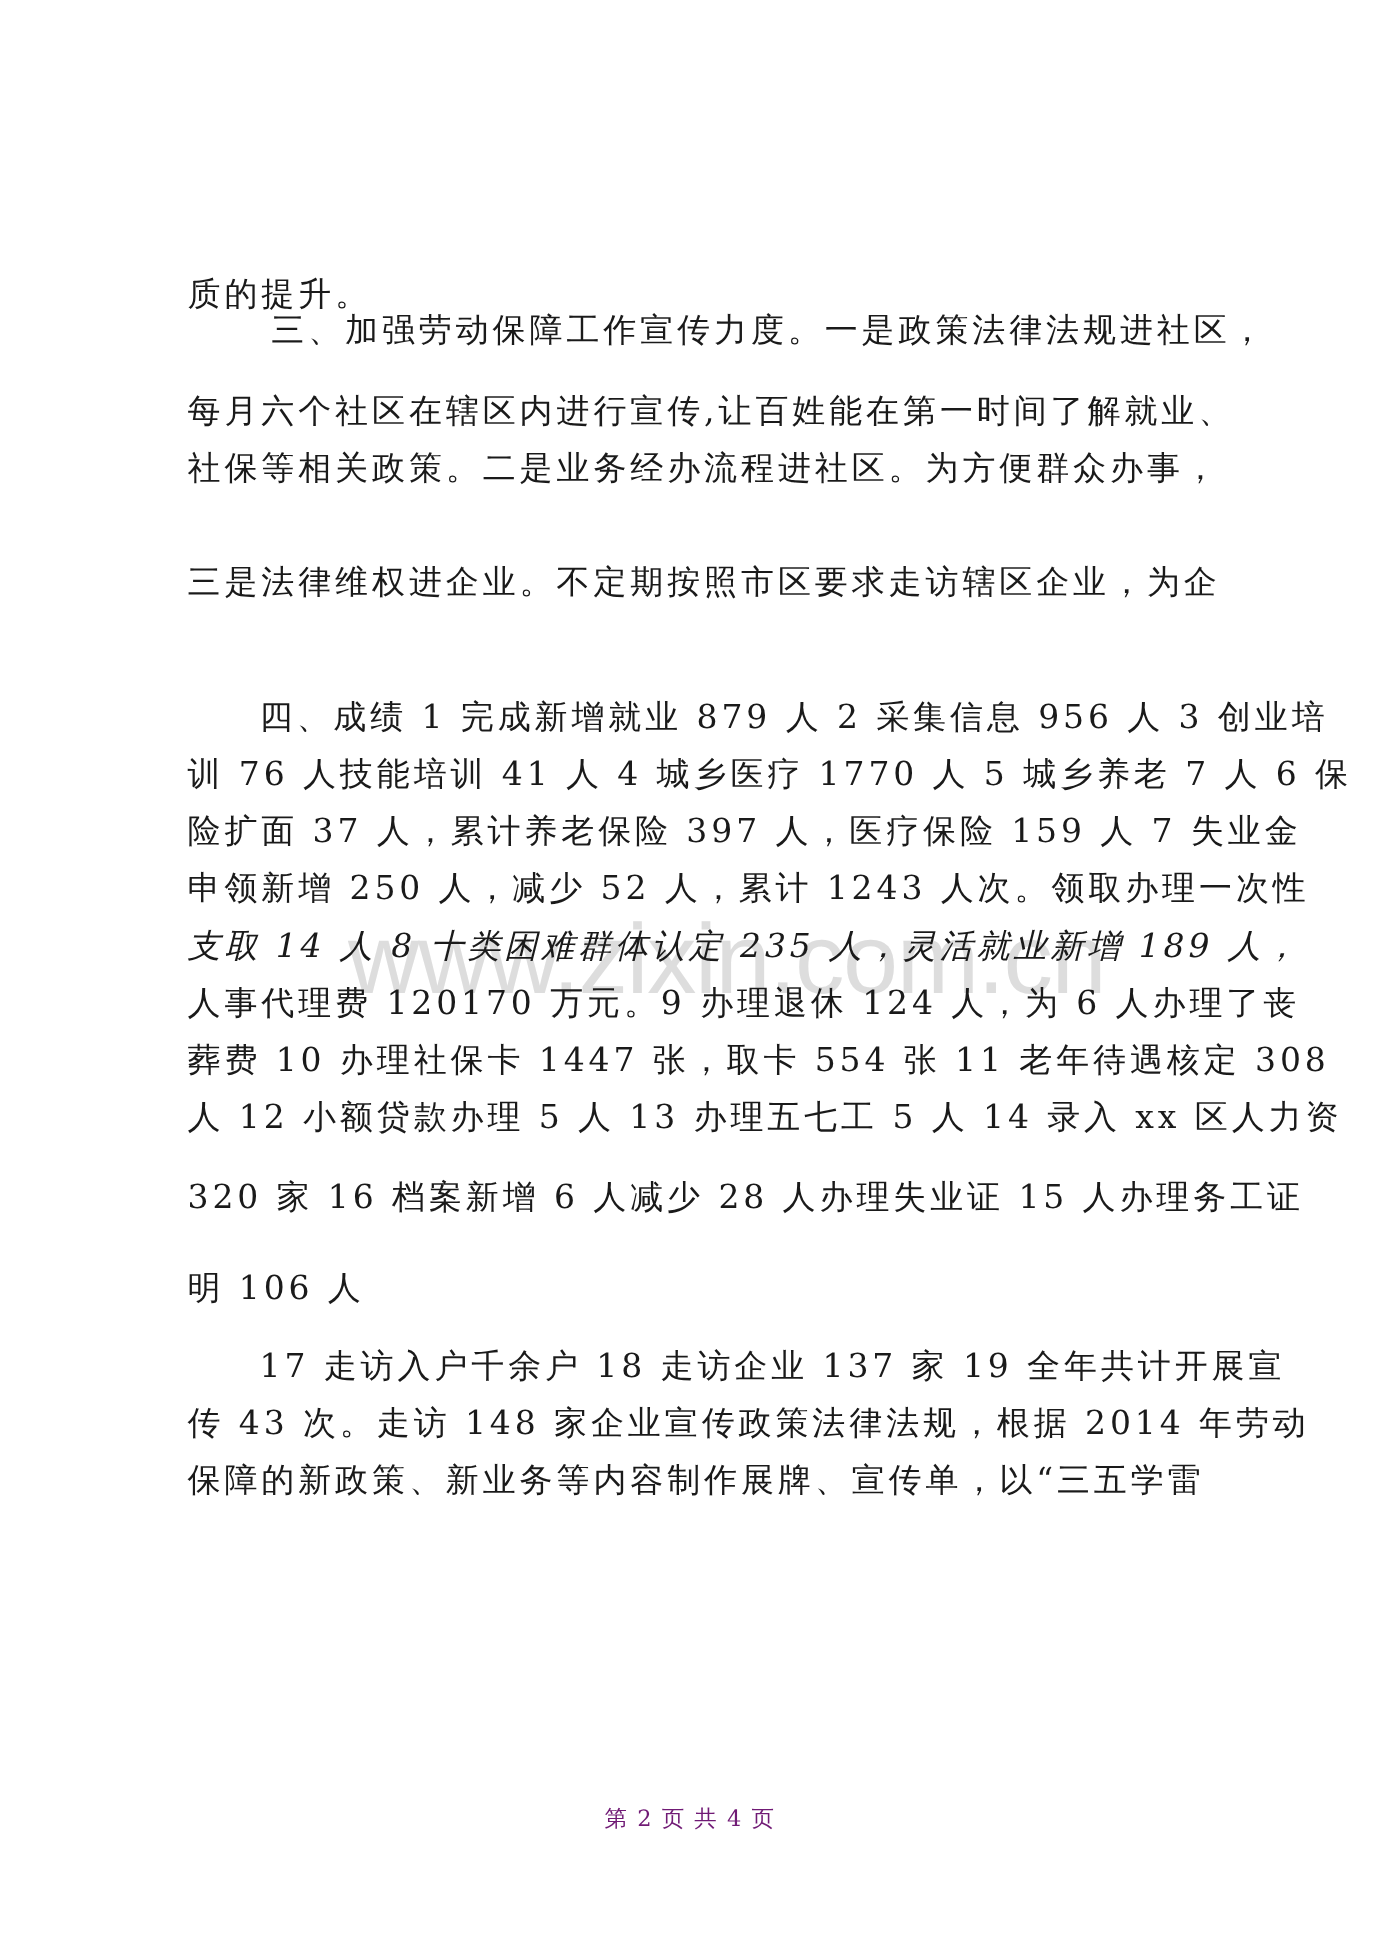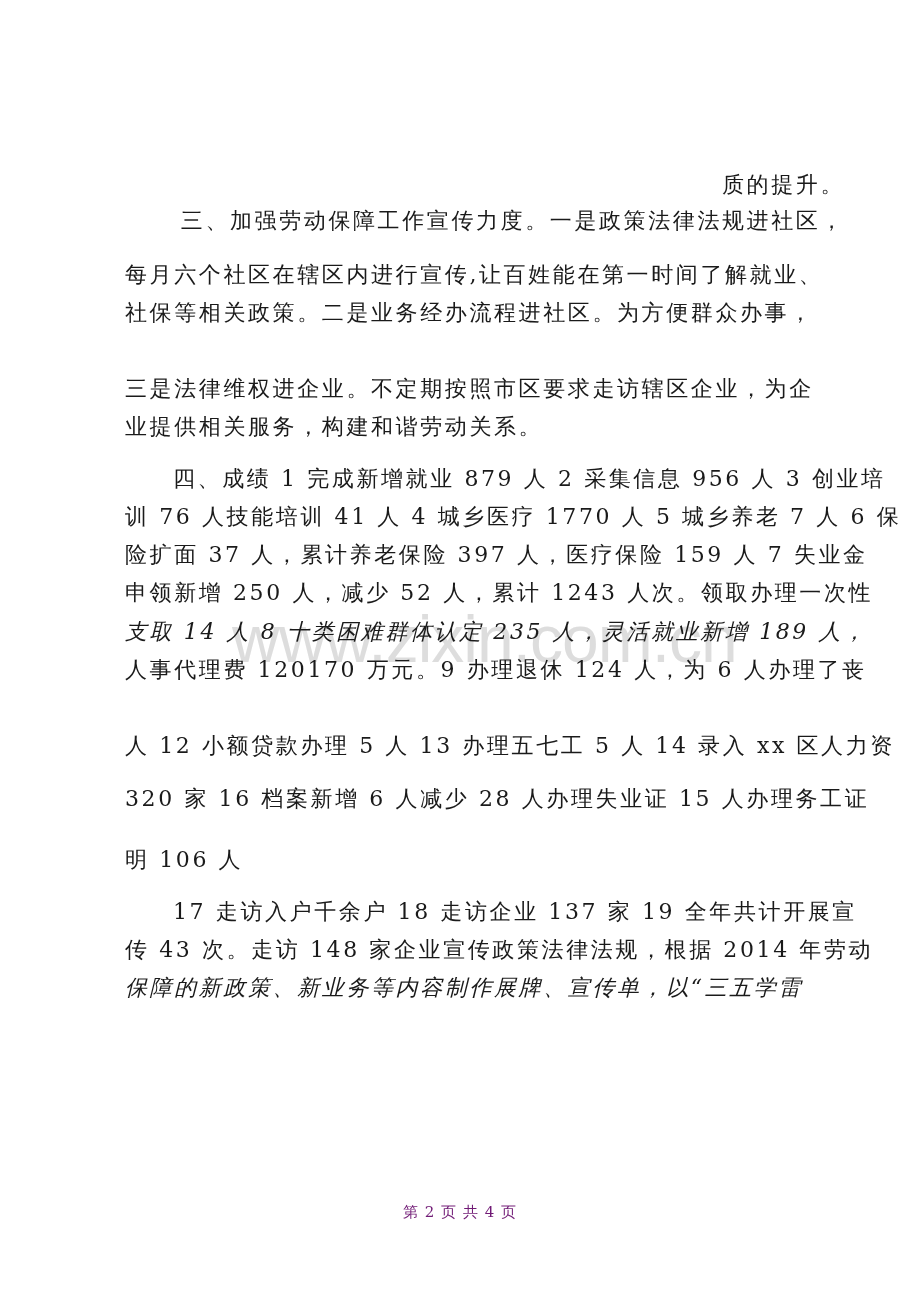--- a/index.html
+++ b/index.html
@@ -61,34 +61,34 @@
       letter-spacing: 1px;
     }
   </style>
 </head>
 <body>
 
 <div class="page">
   <div class="watermark">www.zixin.com.cn</div>
 
   <div class="text-layer">
-    <div class="line" style="top: 170px; text-align: right;">质的提升。</div>
+    <div class="line" style="top: 182px;">质的提升。</div>
     <div class="line indent" style="top: 206px; text-align: right;">三、加强劳动保障工作宣传力度。一是政策法律法规进社区，</div>
     <div class="line" style="top: 260px;">每月六个社区在辖区内进行宣传,让百姓能在第一时间了解就业、</div>
     <div class="line" style="top: 298px;">社保等相关政策。二是业务经办流程进社区。为方便群众办事，</div>
     <div class="line" style="top: 374px;">三是法律维权进企业。不定期按照市区要求走访辖区企业，为企</div>
-    <div class="line" style="top: 412px;">业提供相关服务，构建和谐劳动关系。</div>
     <div class="line indent" style="top: 464px;">四、成绩 1 完成新增就业 879 人 2 采集信息 956 人 3 创业培</div>
     <div class="line" style="top: 502px;">训 76 人技能培训 41 人 4 城乡医疗 1770 人 5 城乡养老 7 人 6 保</div>
     <div class="line" style="top: 540px;">险扩面 37 人，累计养老保险 397 人，医疗保险 159 人 7 失业金</div>
     <div class="line" style="top: 578px;">申领新增 250 人，减少 52 人，累计 1243 人次。领取办理一次性</div>
     <div class="line" style="top: 617px; font-style: italic;">支取 14 人 8 十类困难群体认定 235 人，灵活就业新增 189 人，</div>
     <div class="line" style="top: 655px;">人事代理费 120170 万元。9 办理退休 124 人，为 6 人办理了丧</div>
+    <div class="line" style="top: 693px;">葬费 10 办理社保卡 1447 张，取卡 554 张 11 老年待遇核定 308</div>
     <div class="line" style="top: 731px;">人 12 小额贷款办理 5 人 13 办理五七工 5 人 14 录入 xx 区人力资</div>
     <div class="line" style="top: 784px;">320 家 16 档案新增 6 人减少 28 人办理失业证 15 人办理务工证</div>
     <div class="line" style="top: 845px;">明 106 人</div>
     <div class="line indent" style="top: 897px;">17 走访入户千余户 18 走访企业 137 家 19 全年共计开展宣</div>
     <div class="line" style="top: 935px;">传 43 次。走访 148 家企业宣传政策法律法规，根据 2014 年劳动</div>
-    <div class="line" style="top: 973px; font-style: italic;">保障的新政策、新业务等内容制作展牌、宣传单，以“三五学雷</div>
+    <div class="line" style="top: 973px;">保障的新政策、新业务等内容制作展牌、宣传单，以“三五学雷</div>
   </div>
 
   <div class="footer">第 2 页  共 4 页</div>
 </div>
 
 </body></html>

